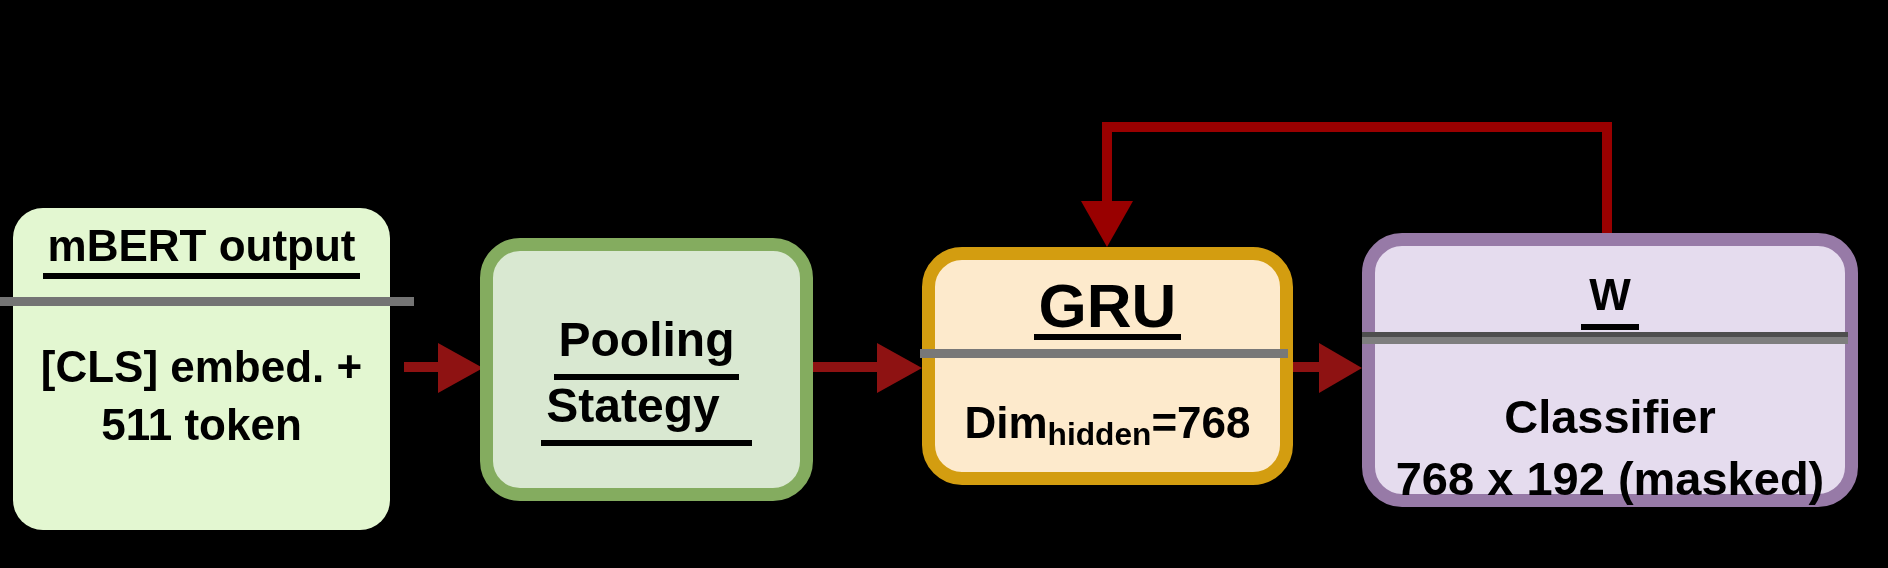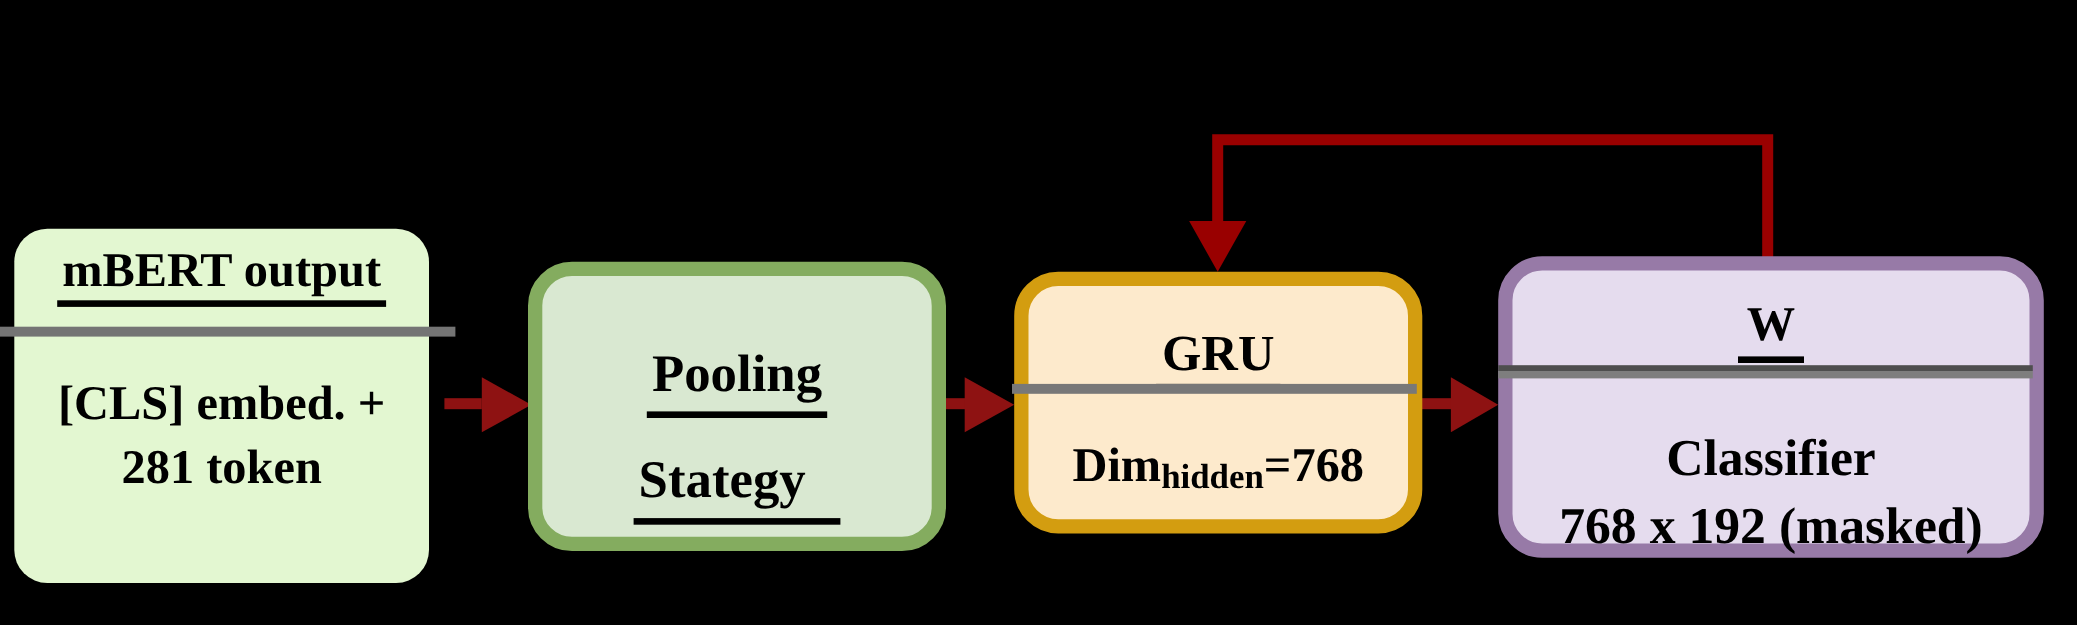--- a/index.html
+++ b/index.html
@@ -11,43 +11,43 @@
     background: #000000;
     overflow: hidden;
     font-family: "Liberation Sans", sans-serif;
     font-weight: bold;
     color: #000000;
   }
 
   
   .overlay { position: absolute; left: 0; top: 0; z-index: 1; }
 
-  .box { position: absolute; z-index: 2; font-family: Liberation Serif, serif; }
+  .box { position: absolute; z-index: 2; }
   #box-mbert   { left: 13px;   top: 208px; width: 377px; height: 322px; background: #e3f7d1; border-radius: 30px; }
-  #box-pooling { left: 480px;  top: 238px; width: 380px; height: 263px; background: #d9e8d1; border: 13px solid #84ac5f; border-radius: 40px; }
+  #box-pooling { left: 480px;  top: 238px; width: 333px; height: 263px; background: #d9e8d1; border: 13px solid #84ac5f; border-radius: 40px; }
   #box-gru     { left: 922px;  top: 247px; width: 371px; height: 238px; background: #fdeacc; border: 13px solid #d39d10; border-radius: 40px; }
   #box-w       { left: 1362px; top: 233px; width: 496px; height: 274px; background: #e5dcee; border: 13px solid #977aa7; border-radius: 40px; }
 
   
   .divider { position: absolute; z-index: 3; }
   #divider-mbert { left: 0px;    top: 297px; width: 414px; height: 9px;  background: #747474; }
   #divider-gru   { left: 920px;  top: 349px; width: 368px; height: 9px;  background: #787878; }
   #divider-w     { left: 1362px; top: 332px; width: 486px; height: 12px; background: linear-gradient(#4e4e4e 45%, #7e7e7e 45%); }
 
   .ttl, .bdy { position: absolute; left: 0; right: 0; text-align: center; }
   .u { display: inline-block; border-bottom: 6px solid #000; padding: 0 5px 3px; }
-  .u-trail { padding-right: 32px; margin-top: 31px; }
+  .u-trail { padding-right: 32px; }
 
   #box-mbert .ttl { top: 14px; font-size: 44px; line-height: 48px; }
   #box-mbert .bdy { top: 130px; font-size: 44px; line-height: 58px; }
 
   #box-pooling .ttl { top: 58px; font-size: 48px; }
   #box-pooling .ttl .line { line-height: 62px; height: 66px; }
 
-  #box-gru .ttl { top: 36px; font-size: 46px; line-height: 50px; }
+  #box-gru .ttl { top: 21px; font-size: 62px; line-height: 50px; }
   #box-gru .bdy { top: 136px; font-size: 44px; line-height: 54px; }
   .subscript { font-size: 0.72em; position: relative; top: 0.22em; letter-spacing: 0; }
 
   #box-w .ttl { top: 24px; font-size: 44px; line-height: 50px; }
   #box-w .ttl .u { padding: 0 8px 4px; }
   #box-w .bdy { top: 140px; font-size: 47px; line-height: 62px; }
 </style>
 </head>
 <body>
 
@@ -67,21 +67,21 @@
     <polyline points="1607,240 1607,127 1107,127 1107,203" fill="none" stroke="#990000" stroke-width="10"></polyline>
     <polygon points="1081,201 1133,201 1107,247" fill="#990000"></polygon>
   </svg>
 
   <div class="box" id="box-mbert">
     <div class="ttl">
       <span class="u">mBERT output</span>
     </div>
     <div class="bdy">
       <div>[CLS] embed. +</div>
-      <div>281 token</div>
+      <div>511 token</div>
     </div>
   </div>
 
   <div class="box" id="box-pooling">
     <div class="ttl">
       <div class="line">
         <span class="u">Pooling</span>
       </div>
       <div class="line">
         <span class="u u-trail">Stategy</span>

